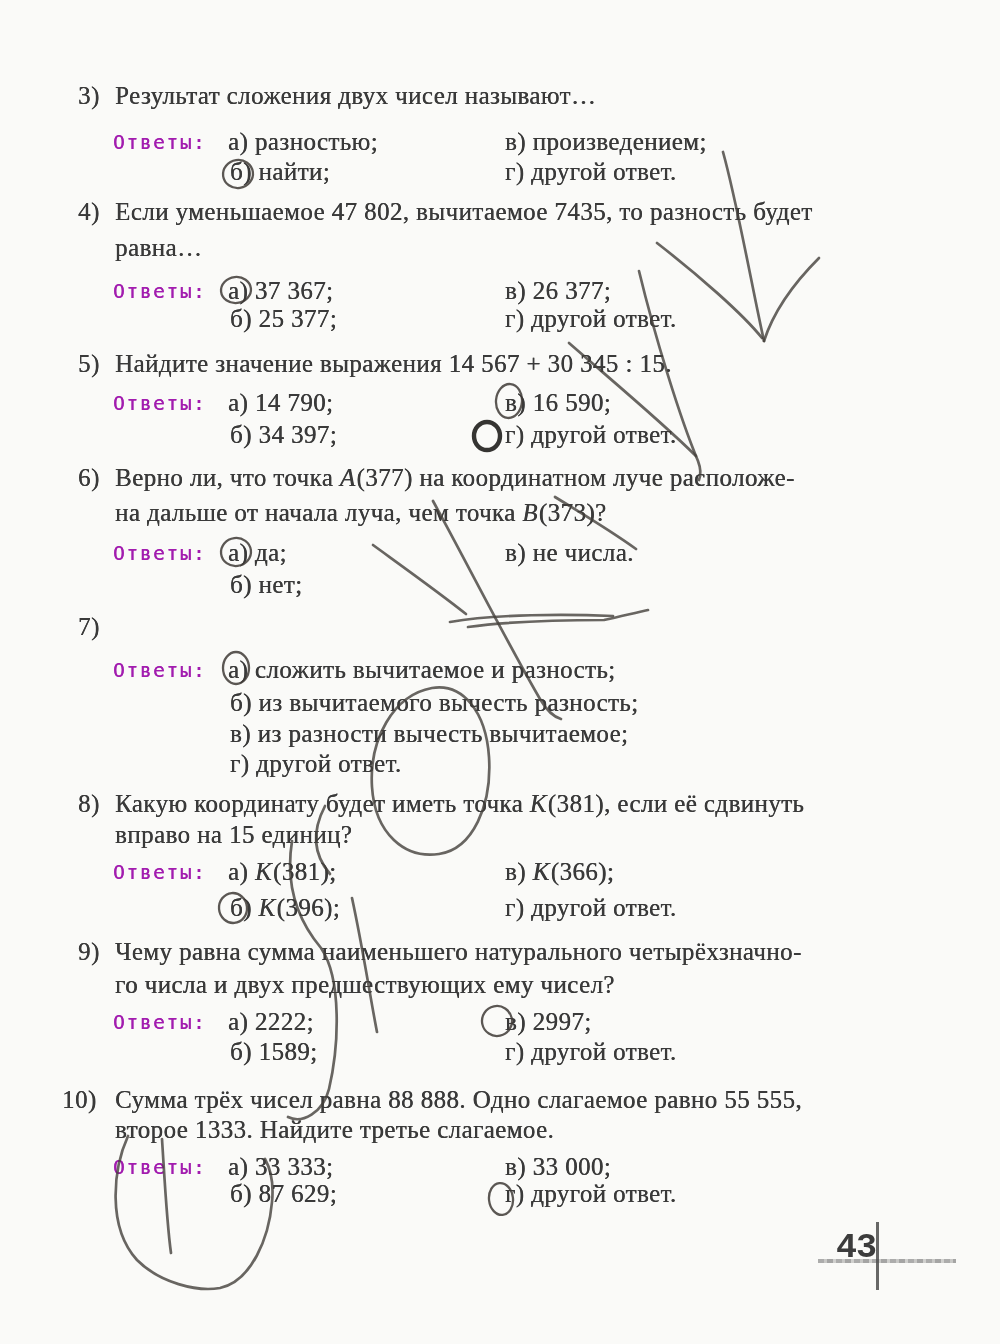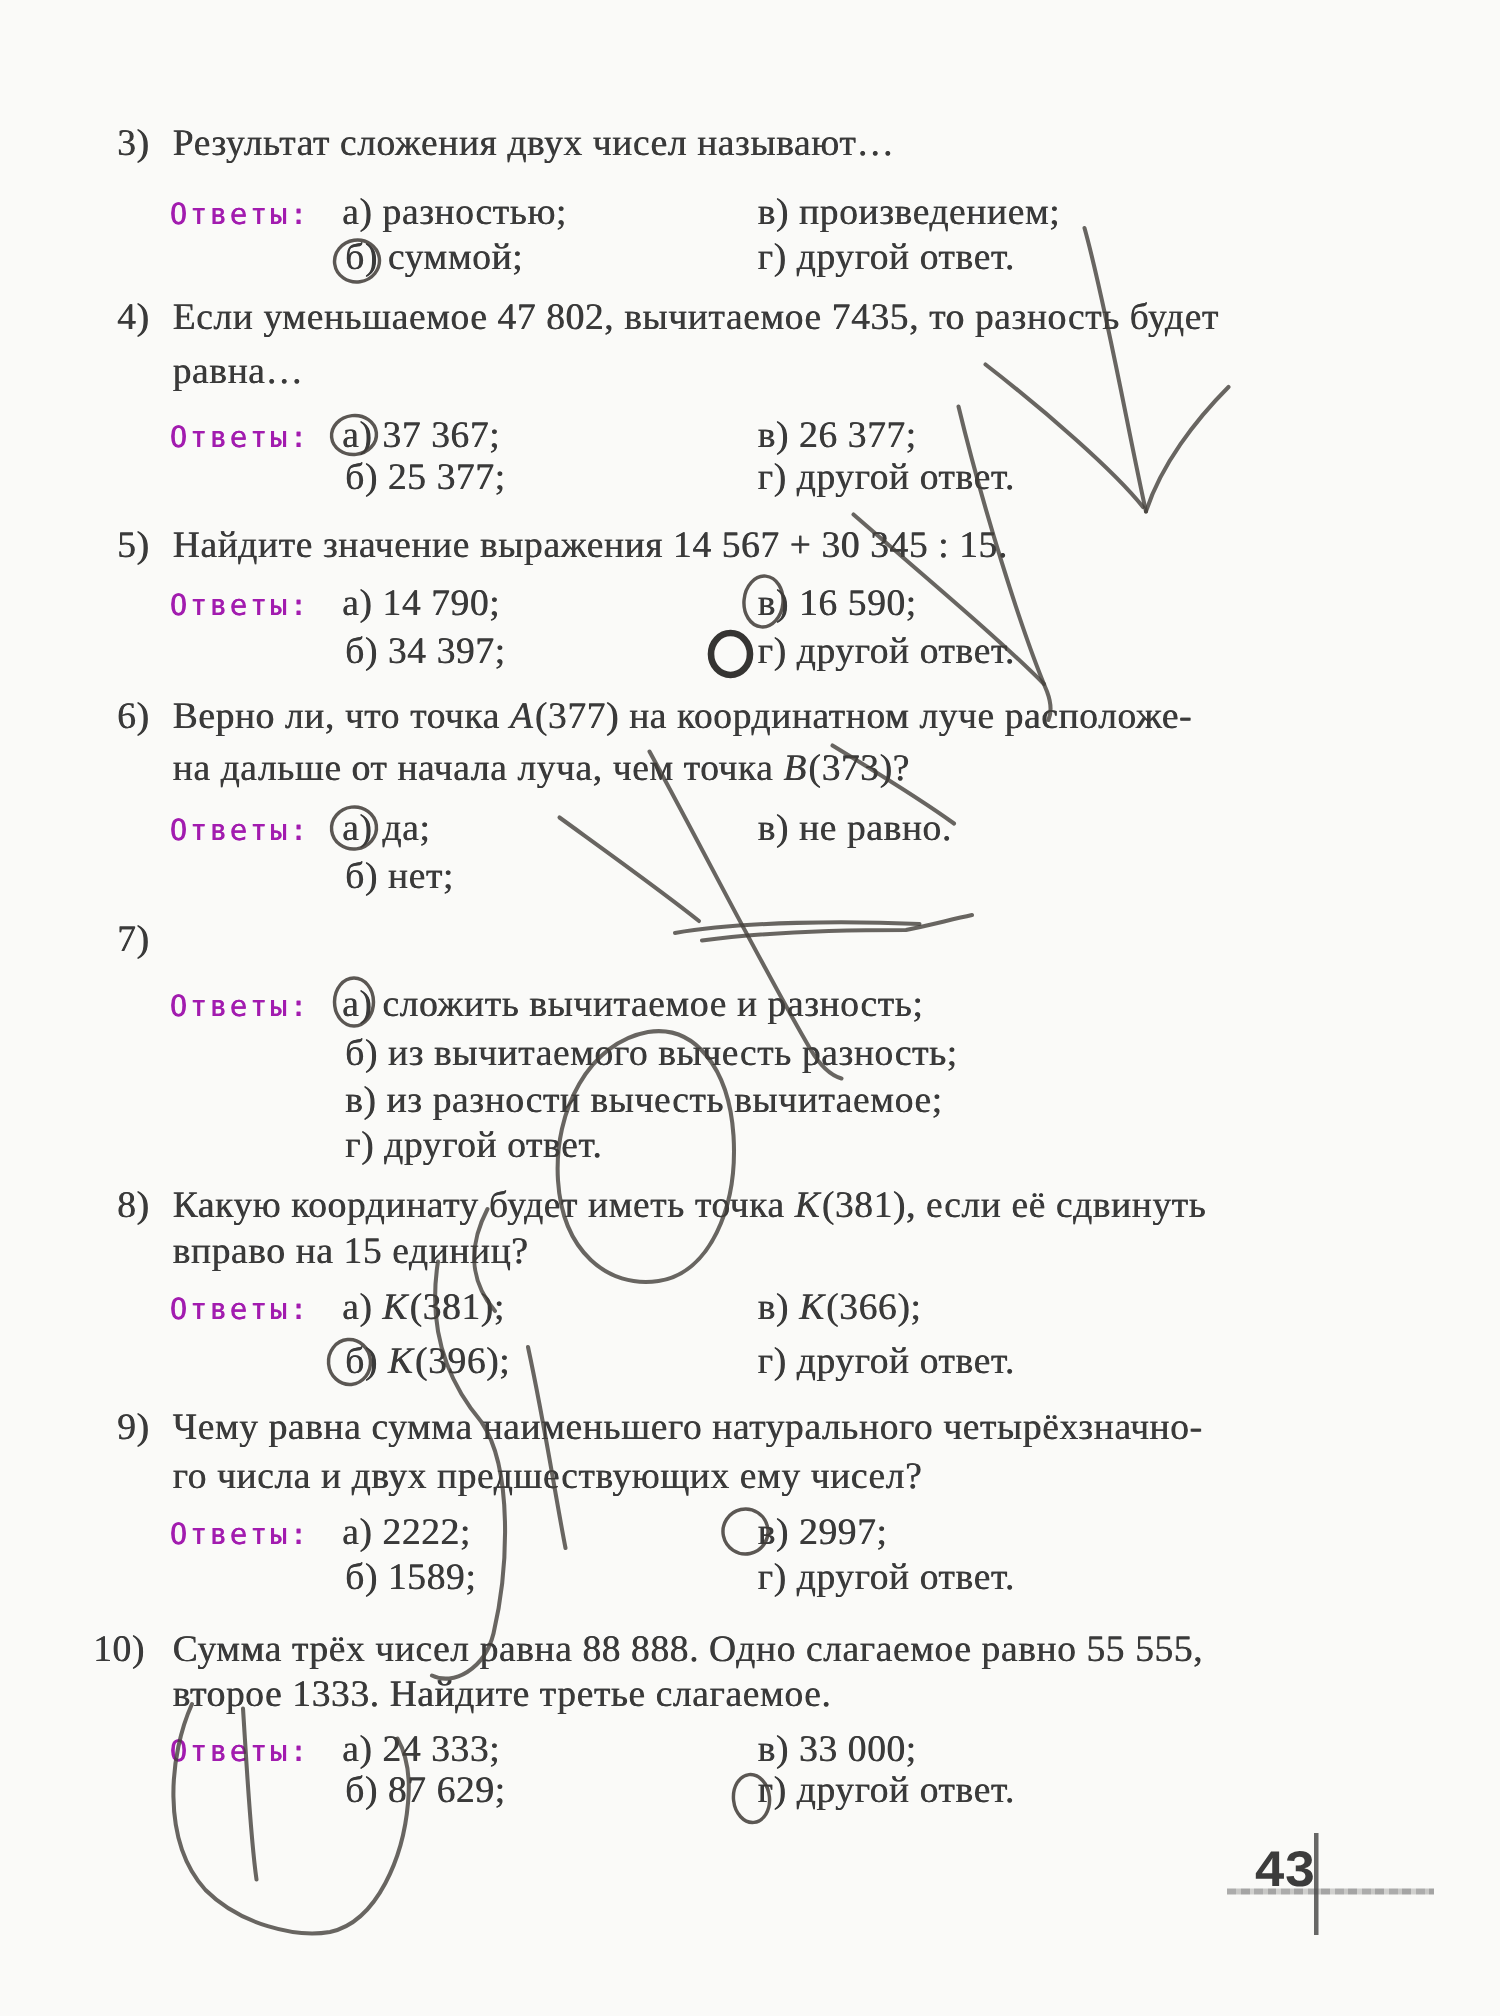--- a/index.html
+++ b/index.html
@@ -36,21 +36,21 @@
 </head>
 <body>
 
 <div class="page">
 
   <div class="t" style="left:78px;top:82px">3)</div>
   <div class="t" style="left:115px;top:82px">Результат сложения двух чисел называют…</div>
   <div class="otv" style="left:113px;top:131px">Ответы:</div>
   <div class="t" style="left:228px;top:128px">а) разностью;</div>
   <div class="t" style="left:505px;top:128px">в) произведением;</div>
-  <div class="t" style="left:230px;top:158px">б) суммой;</div>
+  <div class="t" style="left:230px;top:158px">б) найти;</div>
   <div class="t" style="left:505px;top:158px">г) другой ответ.</div>
 
   <div class="t" style="left:78px;top:198px">4)</div>
   <div class="t" style="left:115px;top:198px">Если уменьшаемое 47 802, вычитаемое 7435, то разность будет</div>
   <div class="t" style="left:115px;top:234px">равна…</div>
   <div class="otv" style="left:113px;top:280px">Ответы:</div>
   <div class="t" style="left:228px;top:277px">а) 37 367;</div>
   <div class="t" style="left:505px;top:277px">в) 26 377;</div>
   <div class="t" style="left:230px;top:305px">б) 25 377;</div>
   <div class="t" style="left:505px;top:305px">г) другой ответ.</div>
@@ -61,21 +61,21 @@
   <div class="t" style="left:228px;top:389px">а) 14 790;</div>
   <div class="t" style="left:505px;top:389px">в) 16 590;</div>
   <div class="t" style="left:230px;top:421px">б) 34 397;</div>
   <div class="t" style="left:505px;top:421px">г) другой ответ.</div>
 
   <div class="t" style="left:78px;top:464px">6)</div>
   <div class="t" style="left:115px;top:464px">Верно ли, что точка <i>А</i>(377) на координатном луче расположе-</div>
   <div class="t" style="left:115px;top:499px">на дальше от начала луча, чем точка <i>В</i>(373)?</div>
   <div class="otv" style="left:113px;top:542px">Ответы:</div>
   <div class="t" style="left:228px;top:539px">а) да;</div>
-  <div class="t" style="left:505px;top:539px">в) не равно.</div>
+  <div class="t" style="left:505px;top:539px">в) не числа.</div>
   <div class="t" style="left:230px;top:571px">б) нет;</div>
 
   <div class="t" style="left:78px;top:613px">7)</div>
   <div class="otv" style="left:113px;top:659px">Ответы:</div>
   <div class="t" style="left:228px;top:656px">а) сложить вычитаемое и разность;</div>
   <div class="t" style="left:230px;top:689px">б) из вычитаемого вычесть разность;</div>
   <div class="t" style="left:230px;top:720px">в) из разности вычесть вычитаемое;</div>
   <div class="t" style="left:230px;top:750px">г) другой ответ.</div>
 
   <div class="t" style="left:78px;top:790px">8)</div>
@@ -93,21 +93,21 @@
   <div class="otv" style="left:113px;top:1011px">Ответы:</div>
   <div class="t" style="left:228px;top:1008px">а) 2222;</div>
   <div class="t" style="left:505px;top:1008px">в) 2997;</div>
   <div class="t" style="left:230px;top:1038px">б) 1589;</div>
   <div class="t" style="left:505px;top:1038px">г) другой ответ.</div>
 
   <div class="t" style="left:62px;top:1086px">10)</div>
   <div class="t" style="left:115px;top:1086px">Сумма трёх чисел равна 88 888. Одно слагаемое равно 55 555,</div>
   <div class="t" style="left:115px;top:1116px">второе 1333. Найдите третье слагаемое.</div>
   <div class="otv" style="left:113px;top:1156px">Ответы:</div>
-  <div class="t" style="left:228px;top:1153px">а) 24 333;</div>
+  <div class="t" style="left:228px;top:1153px">а) 33 333;</div>
   <div class="t" style="left:505px;top:1153px">в) 33 000;</div>
   <div class="t" style="left:230px;top:1180px">б) 87 629;</div>
   <div class="t" style="left:505px;top:1180px">г) другой ответ.</div>
 
   <svg class="pen" width="1000" height="1344" viewBox="0 0 1000 1344">
 
     <ellipse class="circ" cx="238" cy="174" rx="15" ry="14" transform="rotate(-8 238 174)"></ellipse>
     <ellipse class="circ" cx="236" cy="290" rx="15" ry="13" transform="rotate(-6 236 290)"></ellipse>
     <ellipse class="circ" cx="509" cy="401" rx="13" ry="17" transform="rotate(5 509 401)"></ellipse>
     <ellipse class="circ-dark" cx="487" cy="436" rx="13" ry="14"></ellipse>

